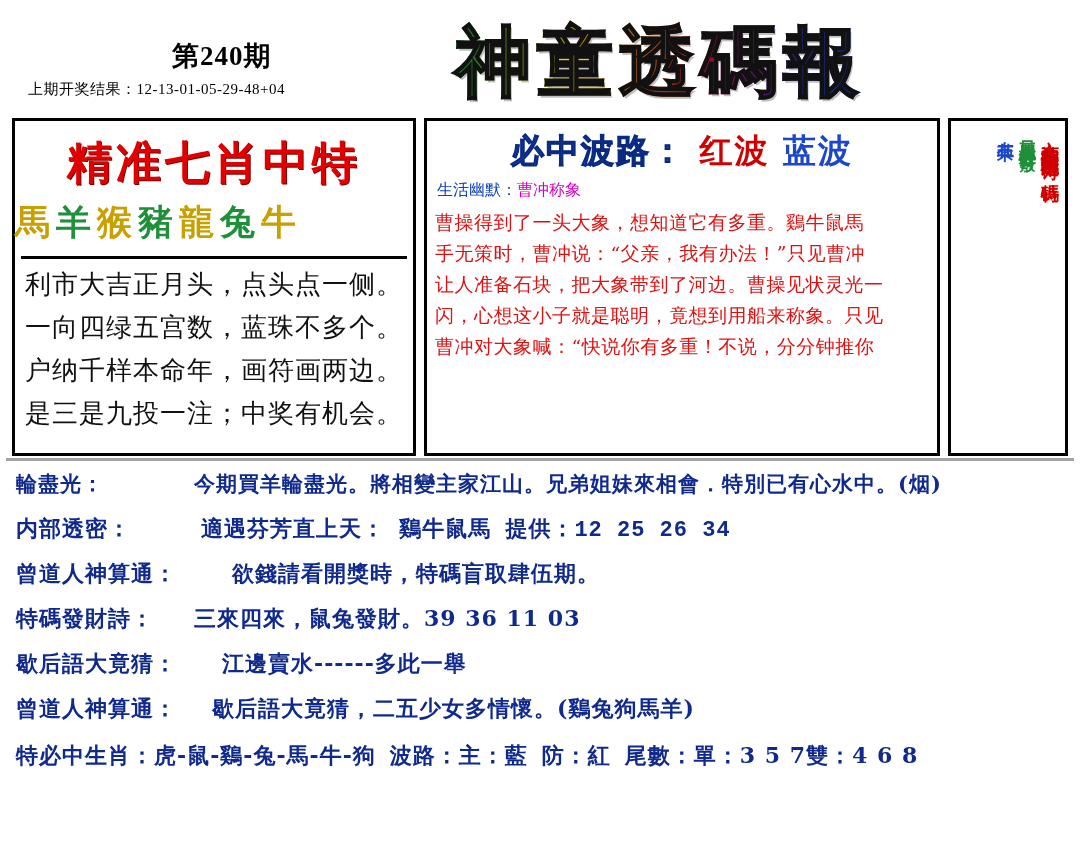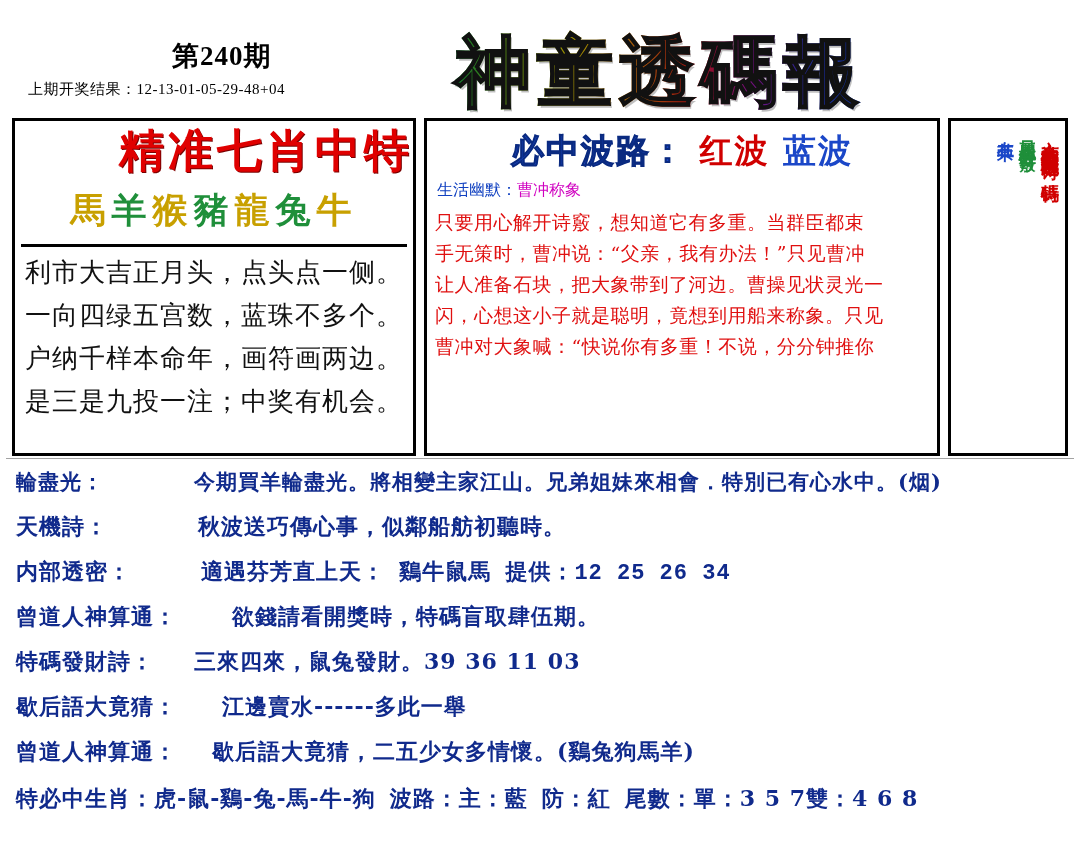--- a/index.html
+++ b/index.html
@@ -40,21 +40,21 @@
   .title-band {
     position: absolute;
     left: 400px;
     top: 8px;
     width: 600px;
     height: 95px;
   }
   .maintitle {
     position: absolute;
     left: 55px;
-    top: 14px;
+    top: 4px;
     font-size: 76px;
     font-weight: bold;
     letter-spacing: 6px;
     font-family: "DejaVu Serif", "Liberation Serif", serif;
     background: linear-gradient(90deg,#139b3b 0%, #8fbf12 16%, #e0c000 30%, #e07a10 44%, #d01414 58%, #a014a8 72%, #2c36c0 86%, #1342cc 100%);
     -webkit-background-clip: text;
     background-clip: text;
     color: transparent;
     -webkit-text-stroke: 2px #111;
     text-shadow: 2px 3px 0 rgba(0,0,0,0.25);
@@ -75,31 +75,30 @@
     box-sizing: border-box;
   }
   
   .box-left {
     left: 12px;
     top: 4px;
     width: 404px;
     height: 338px;
   }
   .bl-title {
-    text-align: right;
+    text-align: center;
     font-size: 45px;
     font-weight: bold;
     color: #e00000;
     letter-spacing: 4px;
-    margin-top: 0;
+    margin-top: 12px;
     font-family: "DejaVu Serif","Liberation Serif",serif;
     text-shadow: 1px 1px 0 #700;
   }
   .bl-zodiac {
-    text-align: center;
     font-size: 35px;
     font-weight: bold;
     letter-spacing: 6px;
     margin-top: 6px;
     font-family: "DejaVu Serif","Liberation Serif",serif;
   }
   .bl-zodiac span:nth-child(odd) { color: #c8a000; }
   .bl-zodiac span:nth-child(even) { color: #1f8f3a; }
   .bl-sep {
     border-top: 3px solid #000;
@@ -177,21 +176,21 @@
   .vcol.c2 { color: #1f8f3a; }
   .vcol.c3 { color: #1b47c8; }
 
   
   .lower {
     position: absolute;
     top: 458px;
     left: 6px;
     width: 1068px;
     height: 382px;
-    border-top: 1px solid #a3a3a3;
+    border-top: 3px solid #a3a3a3;
     box-sizing: border-box;
   }
   .row {
     position: relative;
     height: 45px;
     line-height: 45px;
     white-space: nowrap;
   }
   .row .lab {
     display: inline-block;
@@ -265,21 +264,21 @@
   <div class="box box-center">
     <div class="bc-title">
       <span class="t1">必中波路：</span>
       <span class="t2">红波</span>
       <span class="t3">蓝波</span>
     </div>
     <div class="bc-sub">
       <span class="lbl">生活幽默：</span><span>曹冲称象</span>
     </div>
     <div class="bc-body">
-      <div>只要用心解开诗竅，想知道它有多重。当群臣都束</div>
+      <div>曹操得到了一头大象，想知道它有多重。鷄牛鼠馬</div>
       <div>手无策时，曹冲说：“父亲，我有办法！”只见曹冲</div>
       <div>让人准备石块，把大象带到了河边。曹操见状灵光一</div>
       <div>闪，心想这小子就是聪明，竟想到用船来称象。只见</div>
       <div>曹冲对大象喊：“快说你有多重！不说，分分钟推你</div>
     </div>
   </div>
 
   <div class="box box-right">
     <div class="br-cols">
       <div class="vcol c1">六合神童特别奉献透碼诗，特碼</div>
@@ -288,23 +287,20 @@
     </div>
   </div>
 </div>
 
 <div class="lower">
 
   <div class="row r1 indent-a">
     <span class="lab">輪盡光：</span><span class="val">今期買羊輪盡光。將相變主家江山。兄弟姐妹來相會．特別已有心水中。(烟)</span>
   </div>
 
-  <div class="row indent-a">
-    <span class="lab">天機詩：</span><span class="val">秋波送巧傳心事，似鄰船舫初聽時。</span>
-  </div>
 
   <div class="row indent-b">
     <span class="lab">内部透密：</span><span class="val">適遇芬芳直上天： 鷄牛鼠馬 提供：12 25 26 34</span>
   </div>
 
   <div class="row indent-c">
     <span class="lab">曾道人神算通：</span><span class="val">欲錢請看開獎時，特碼盲取肆伍期。</span>
   </div>
 
   <div class="row indent-d">

